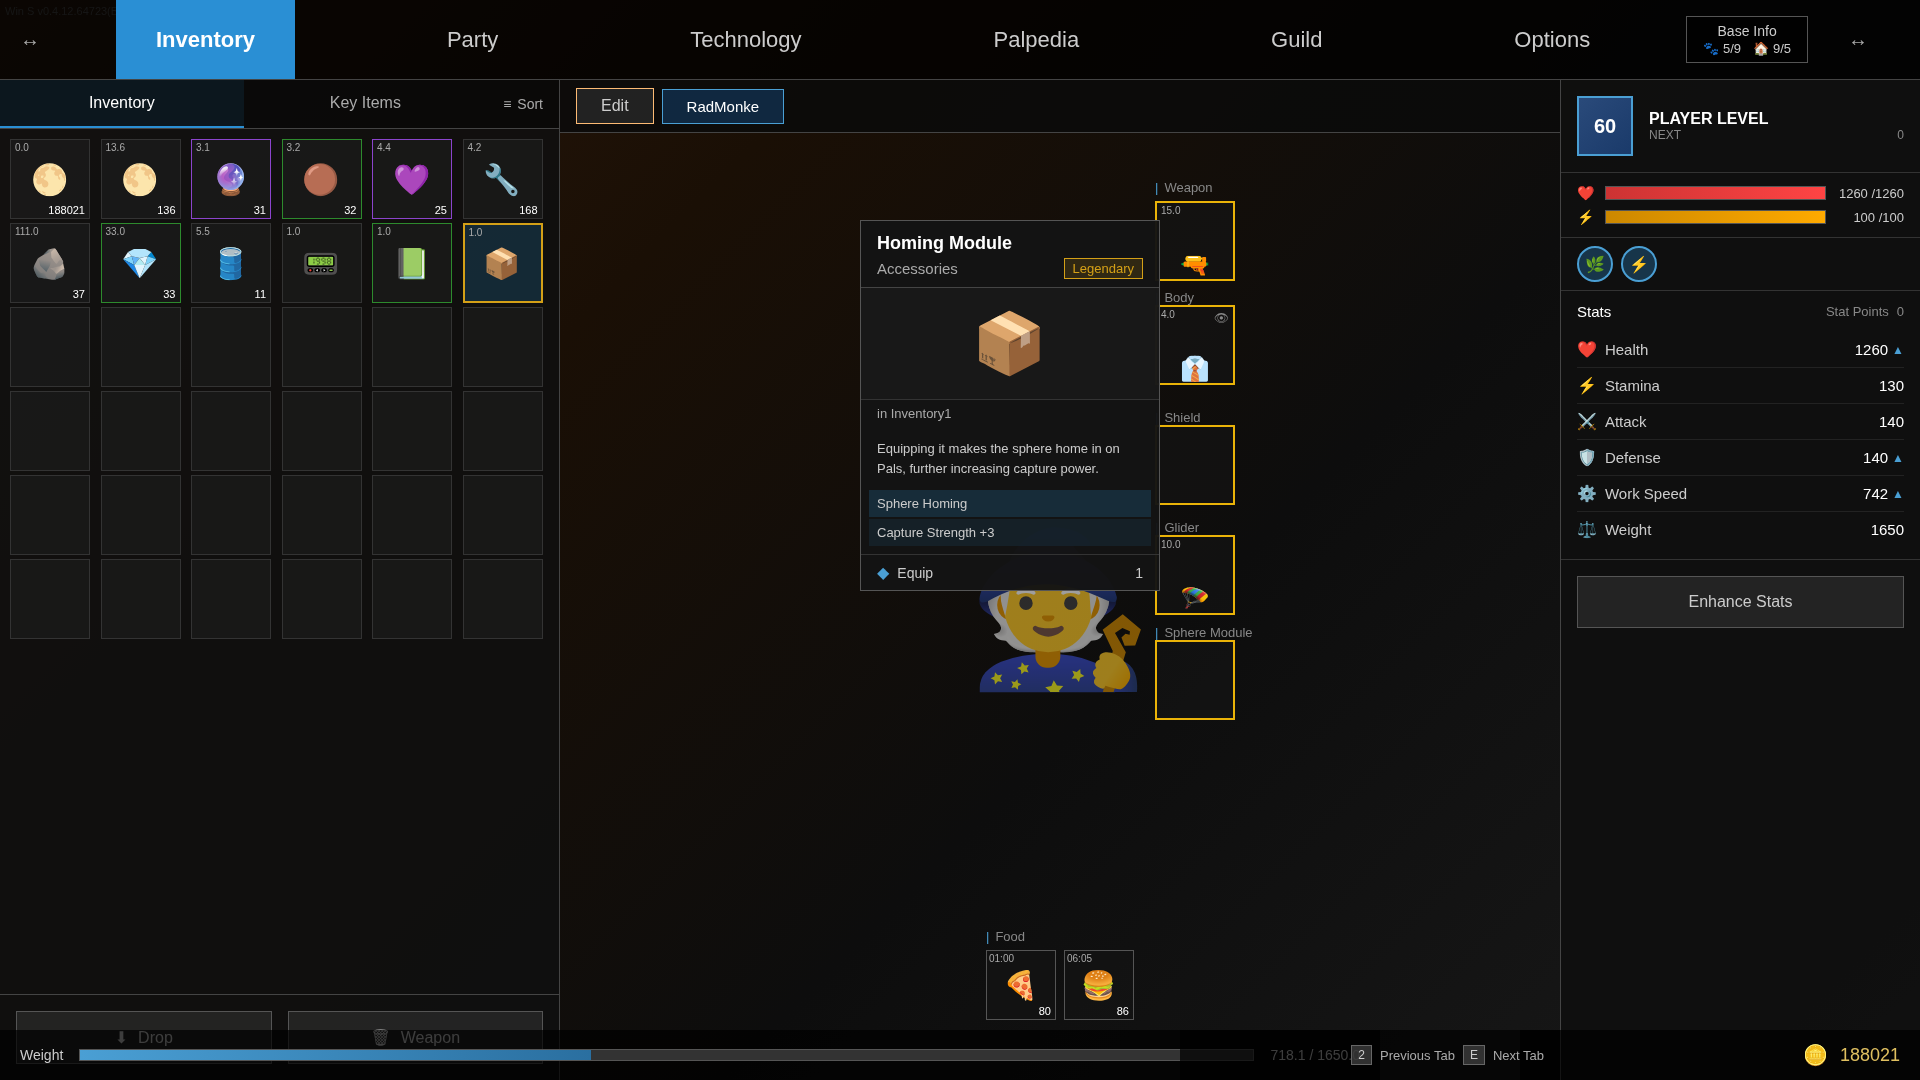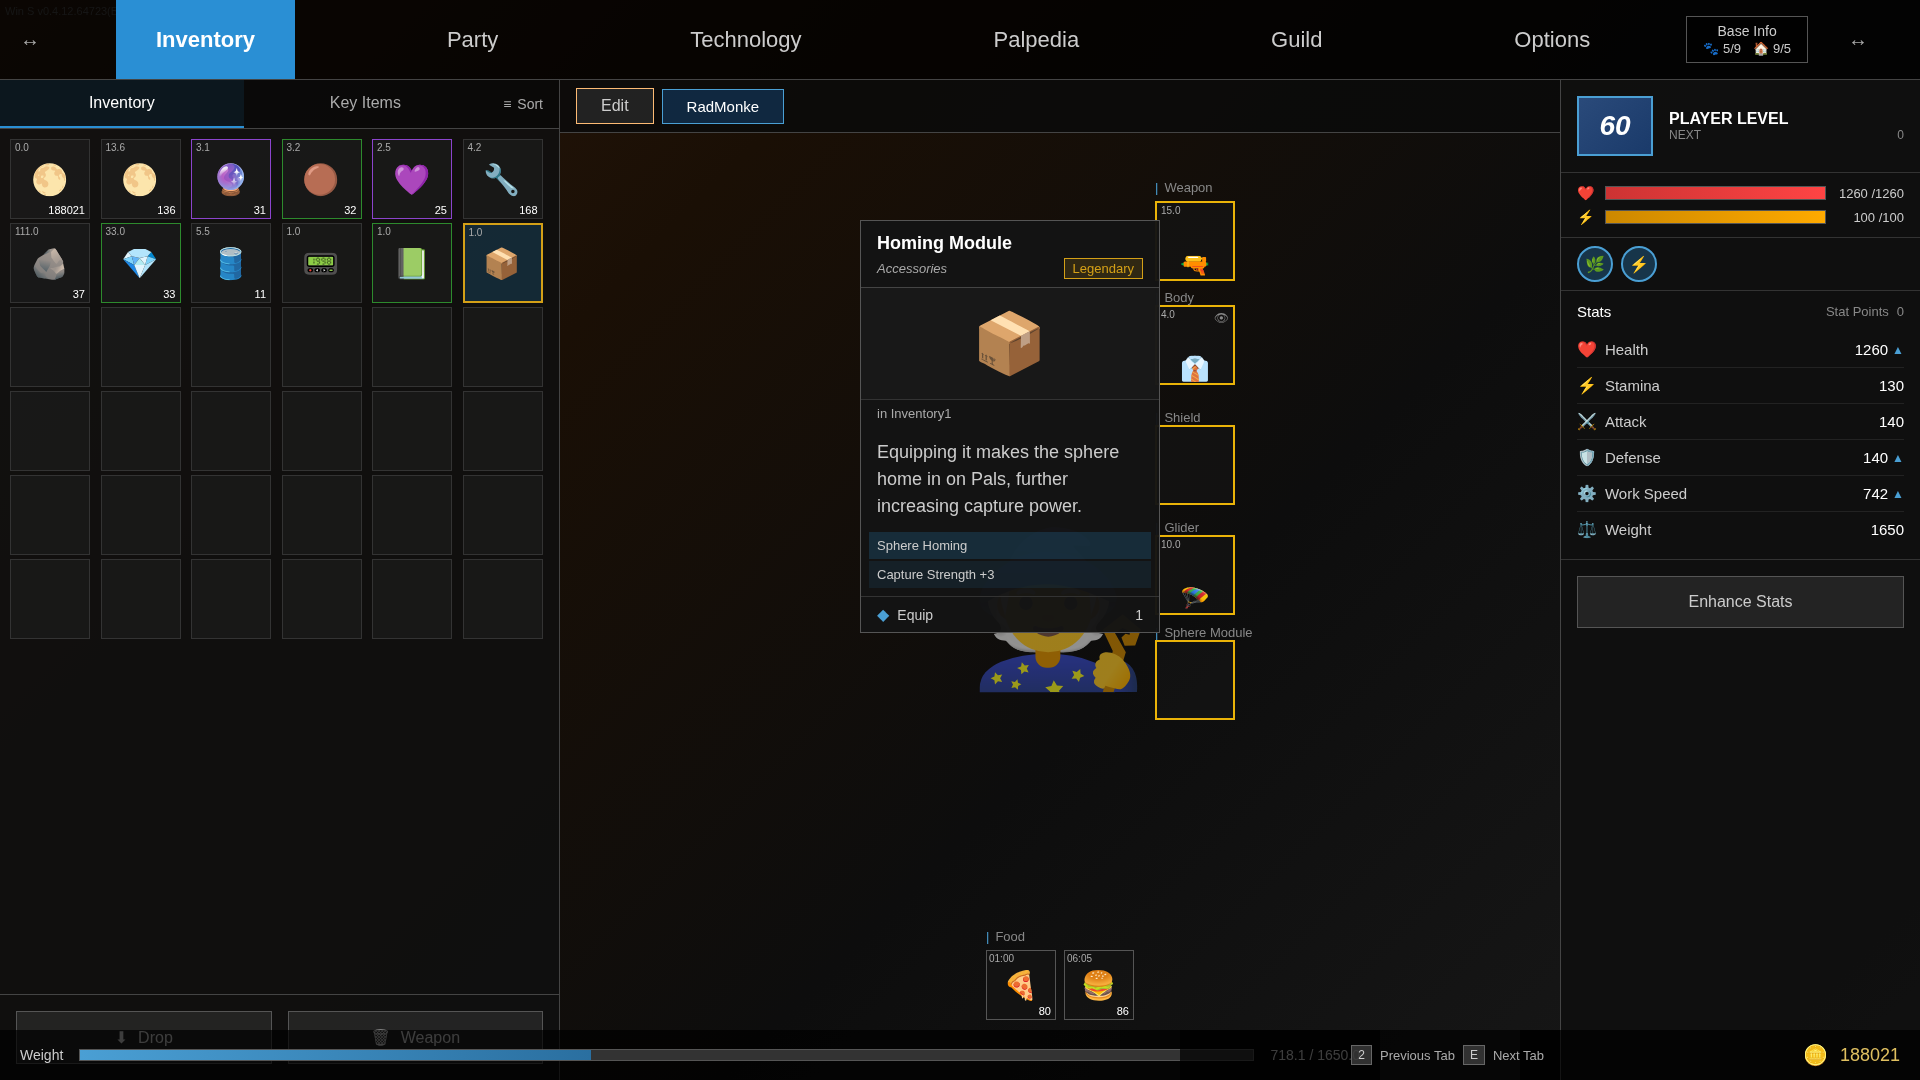--- a/index.html
+++ b/index.html
@@ -421,23 +421,22 @@
     }
 
     .tooltip-sub {
       display: flex;
       justify-content: space-between;
       align-items: center;
       margin-top: 4px;
     }
 
     .tooltip-type {
-      font-size: 13px;
+      font-size: 15px;
       color: #aaa;
-      font-style: italic;
     }
 
     .tooltip-rarity {
       font-size: 13px;
       color: #d4a017;
       background: rgba(212,160,23,0.15);
       padding: 2px 8px;
       border: 1px solid #d4a017;
     }
 
@@ -458,21 +457,21 @@
       display: flex;
       justify-content: flex-start;
       padding: 6px 16px;
       font-size: 13px;
       color: #aaa;
       border-top: 1px solid #333;
     }
 
     .tooltip-desc {
       padding: 12px 16px;
-      font-size: 18px;
+      font-size: 13px;
       color: #ccc;
       line-height: 1.5;
     }
 
     .tooltip-stats {
       margin: 0 8px 8px;
     }
 
     .tooltip-stat-row {
       padding: 6px 8px;
@@ -517,31 +516,30 @@
 
     .player-level-section {
       padding: 16px;
       display: flex;
       align-items: center;
       gap: 16px;
       border-bottom: 1px solid #333;
     }
 
     .level-badge {
-      width: 76px;
+      width: 56px;
       height: 60px;
       background: linear-gradient(135deg, #2a4a7a, #1a3a6a);
       border: 2px solid #4a9fd4;
       display: flex;
       align-items: center;
       justify-content: center;
-      font-size: 28px;
+      font-size: 20px;
       font-weight: bold;
       color: #fff;
-      font-style: italic;
     }
 
     .level-info {
       flex: 1;
     }
 
     .level-title {
       font-size: 16px;
       color: #fff;
       font-weight: bold;
@@ -846,21 +844,21 @@
         <span class="slot-level">3.1</span>
         <span class="slot-icon">🔮</span>
         <span class="slot-count">31</span>
       </div>
       <div class="inv-slot rarity-uncommon">
         <span class="slot-level">3.2</span>
         <span class="slot-icon">🟤</span>
         <span class="slot-count">32</span>
       </div>
       <div class="inv-slot rarity-rare">
-        <span class="slot-level">2.5</span>
+        <span class="slot-level">4.4</span>
         <span class="slot-icon">💜</span>
         <span class="slot-count">25</span>
       </div>
       <div class="inv-slot">
         <span class="slot-level">4.2</span>
         <span class="slot-icon">🔧</span>
         <span class="slot-count">168</span>
       </div>
 
       <div class="inv-slot">

